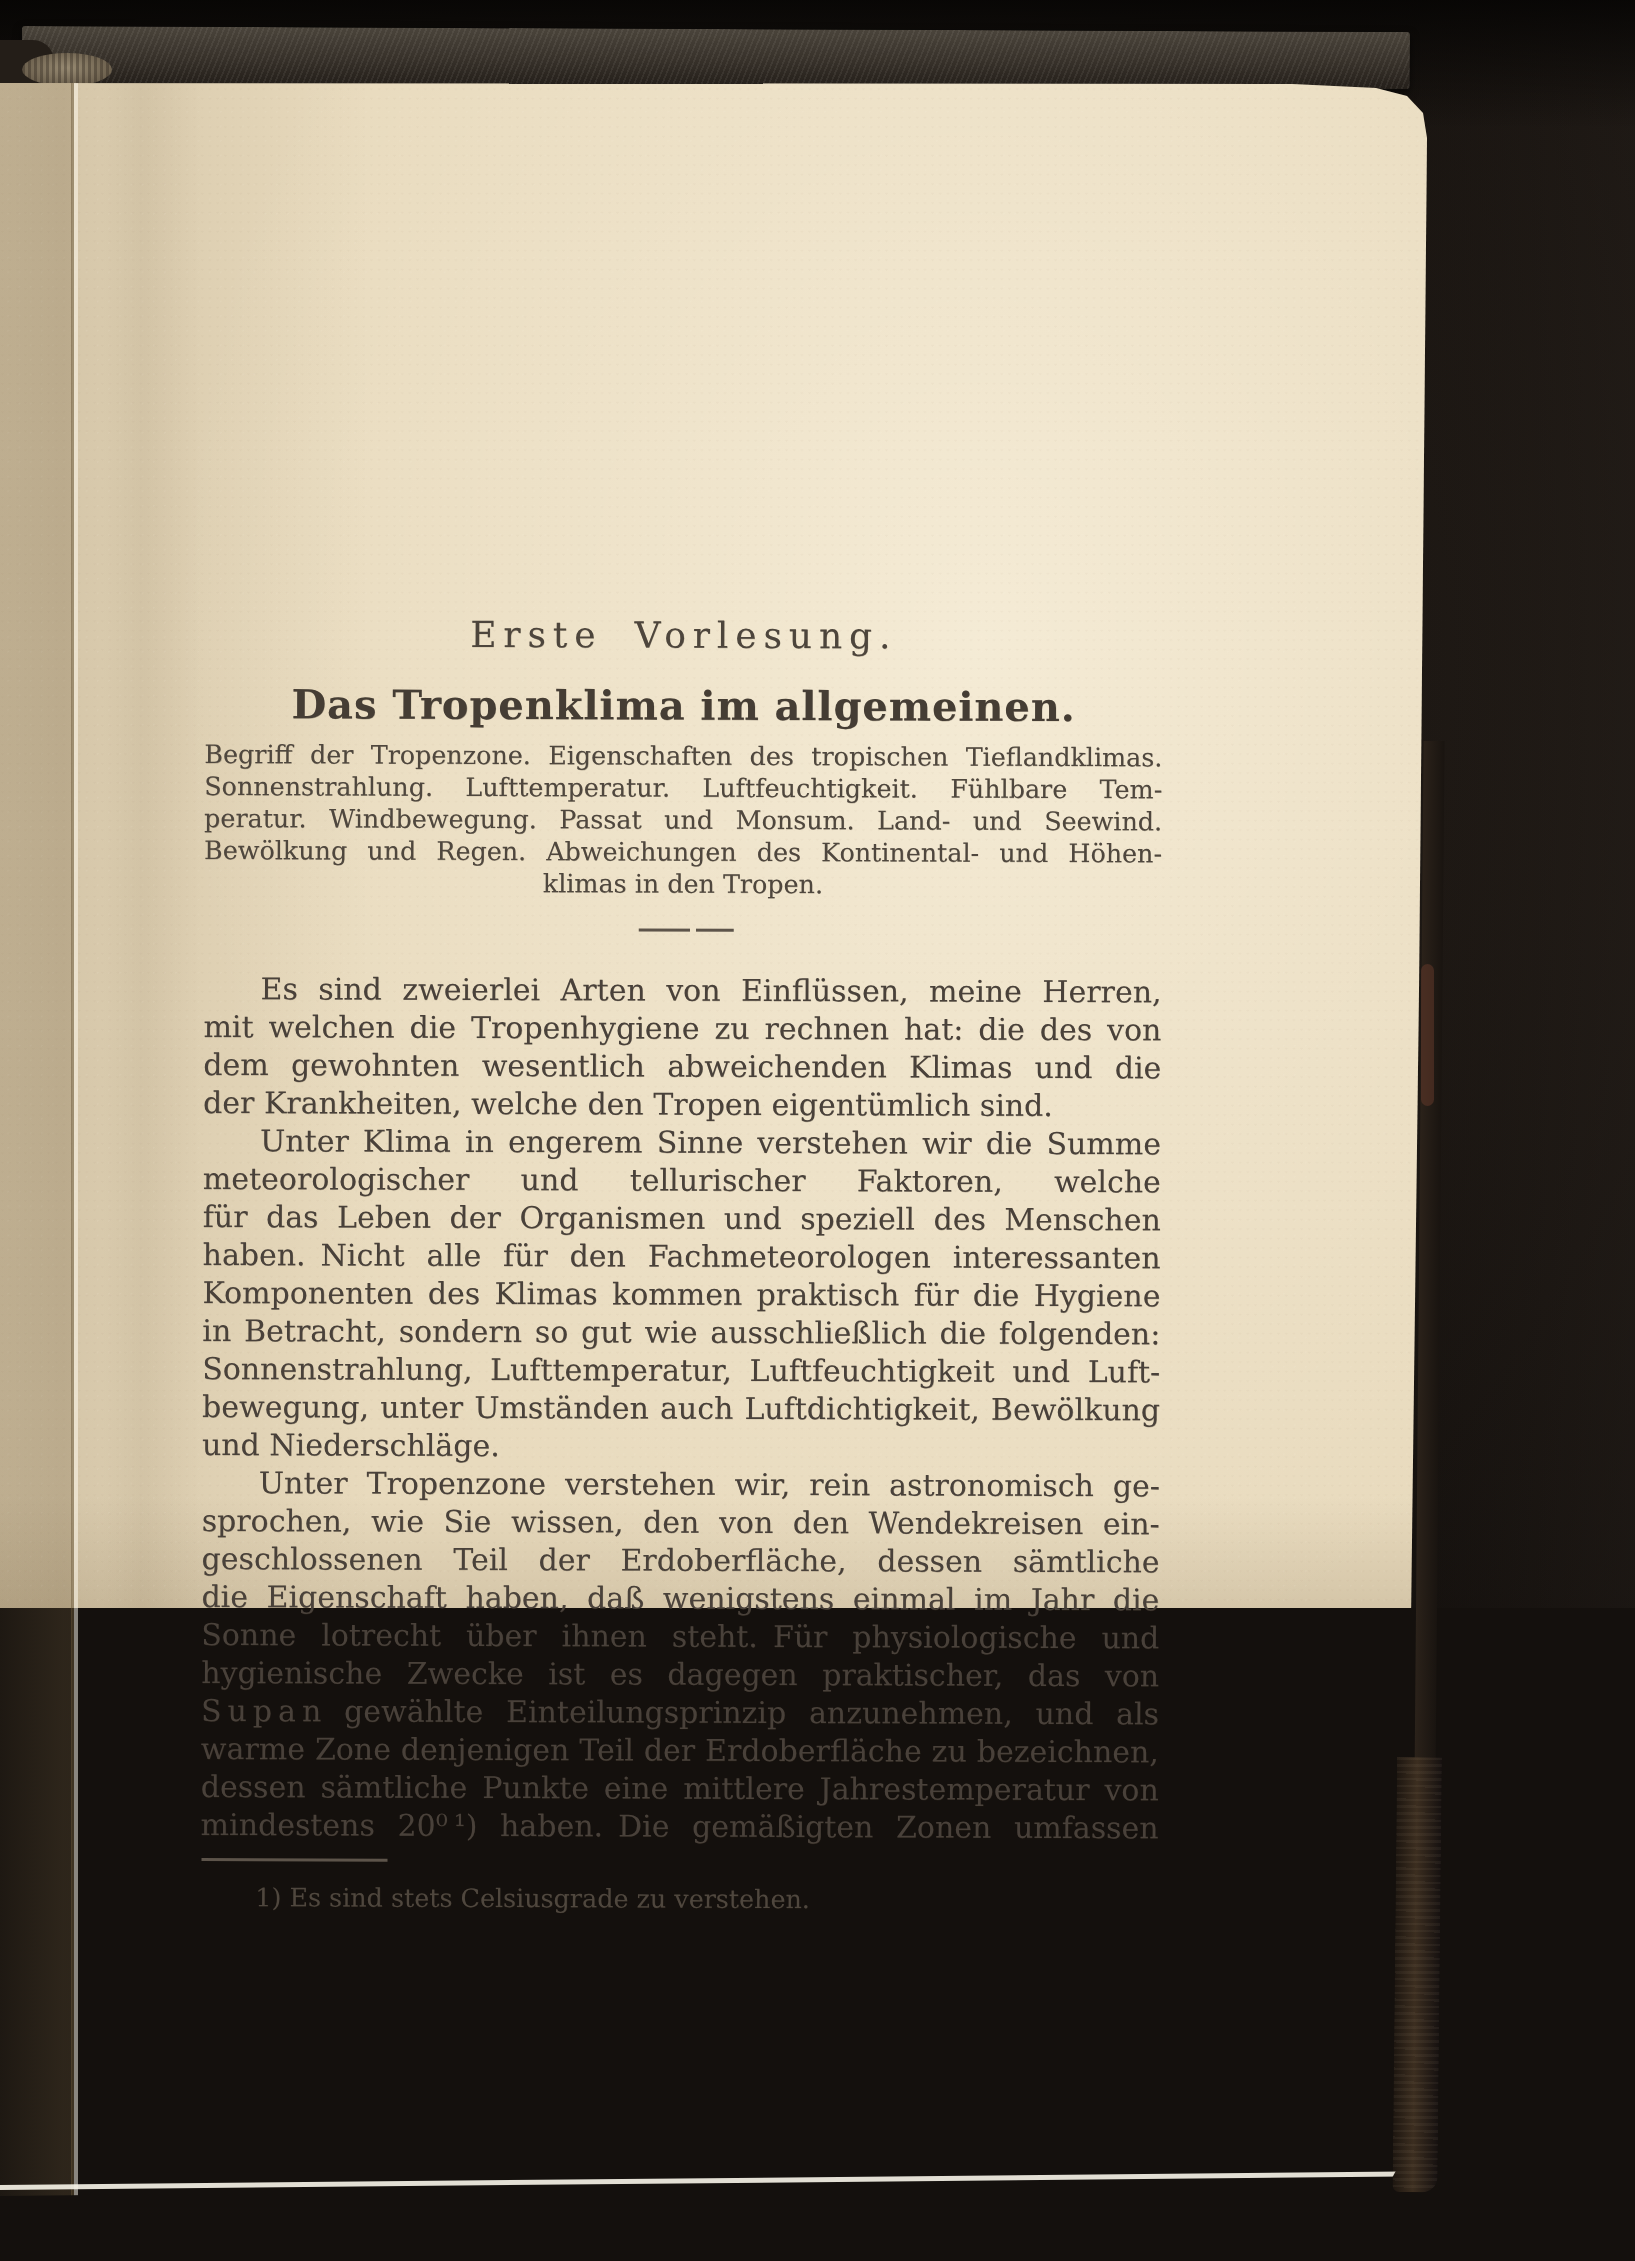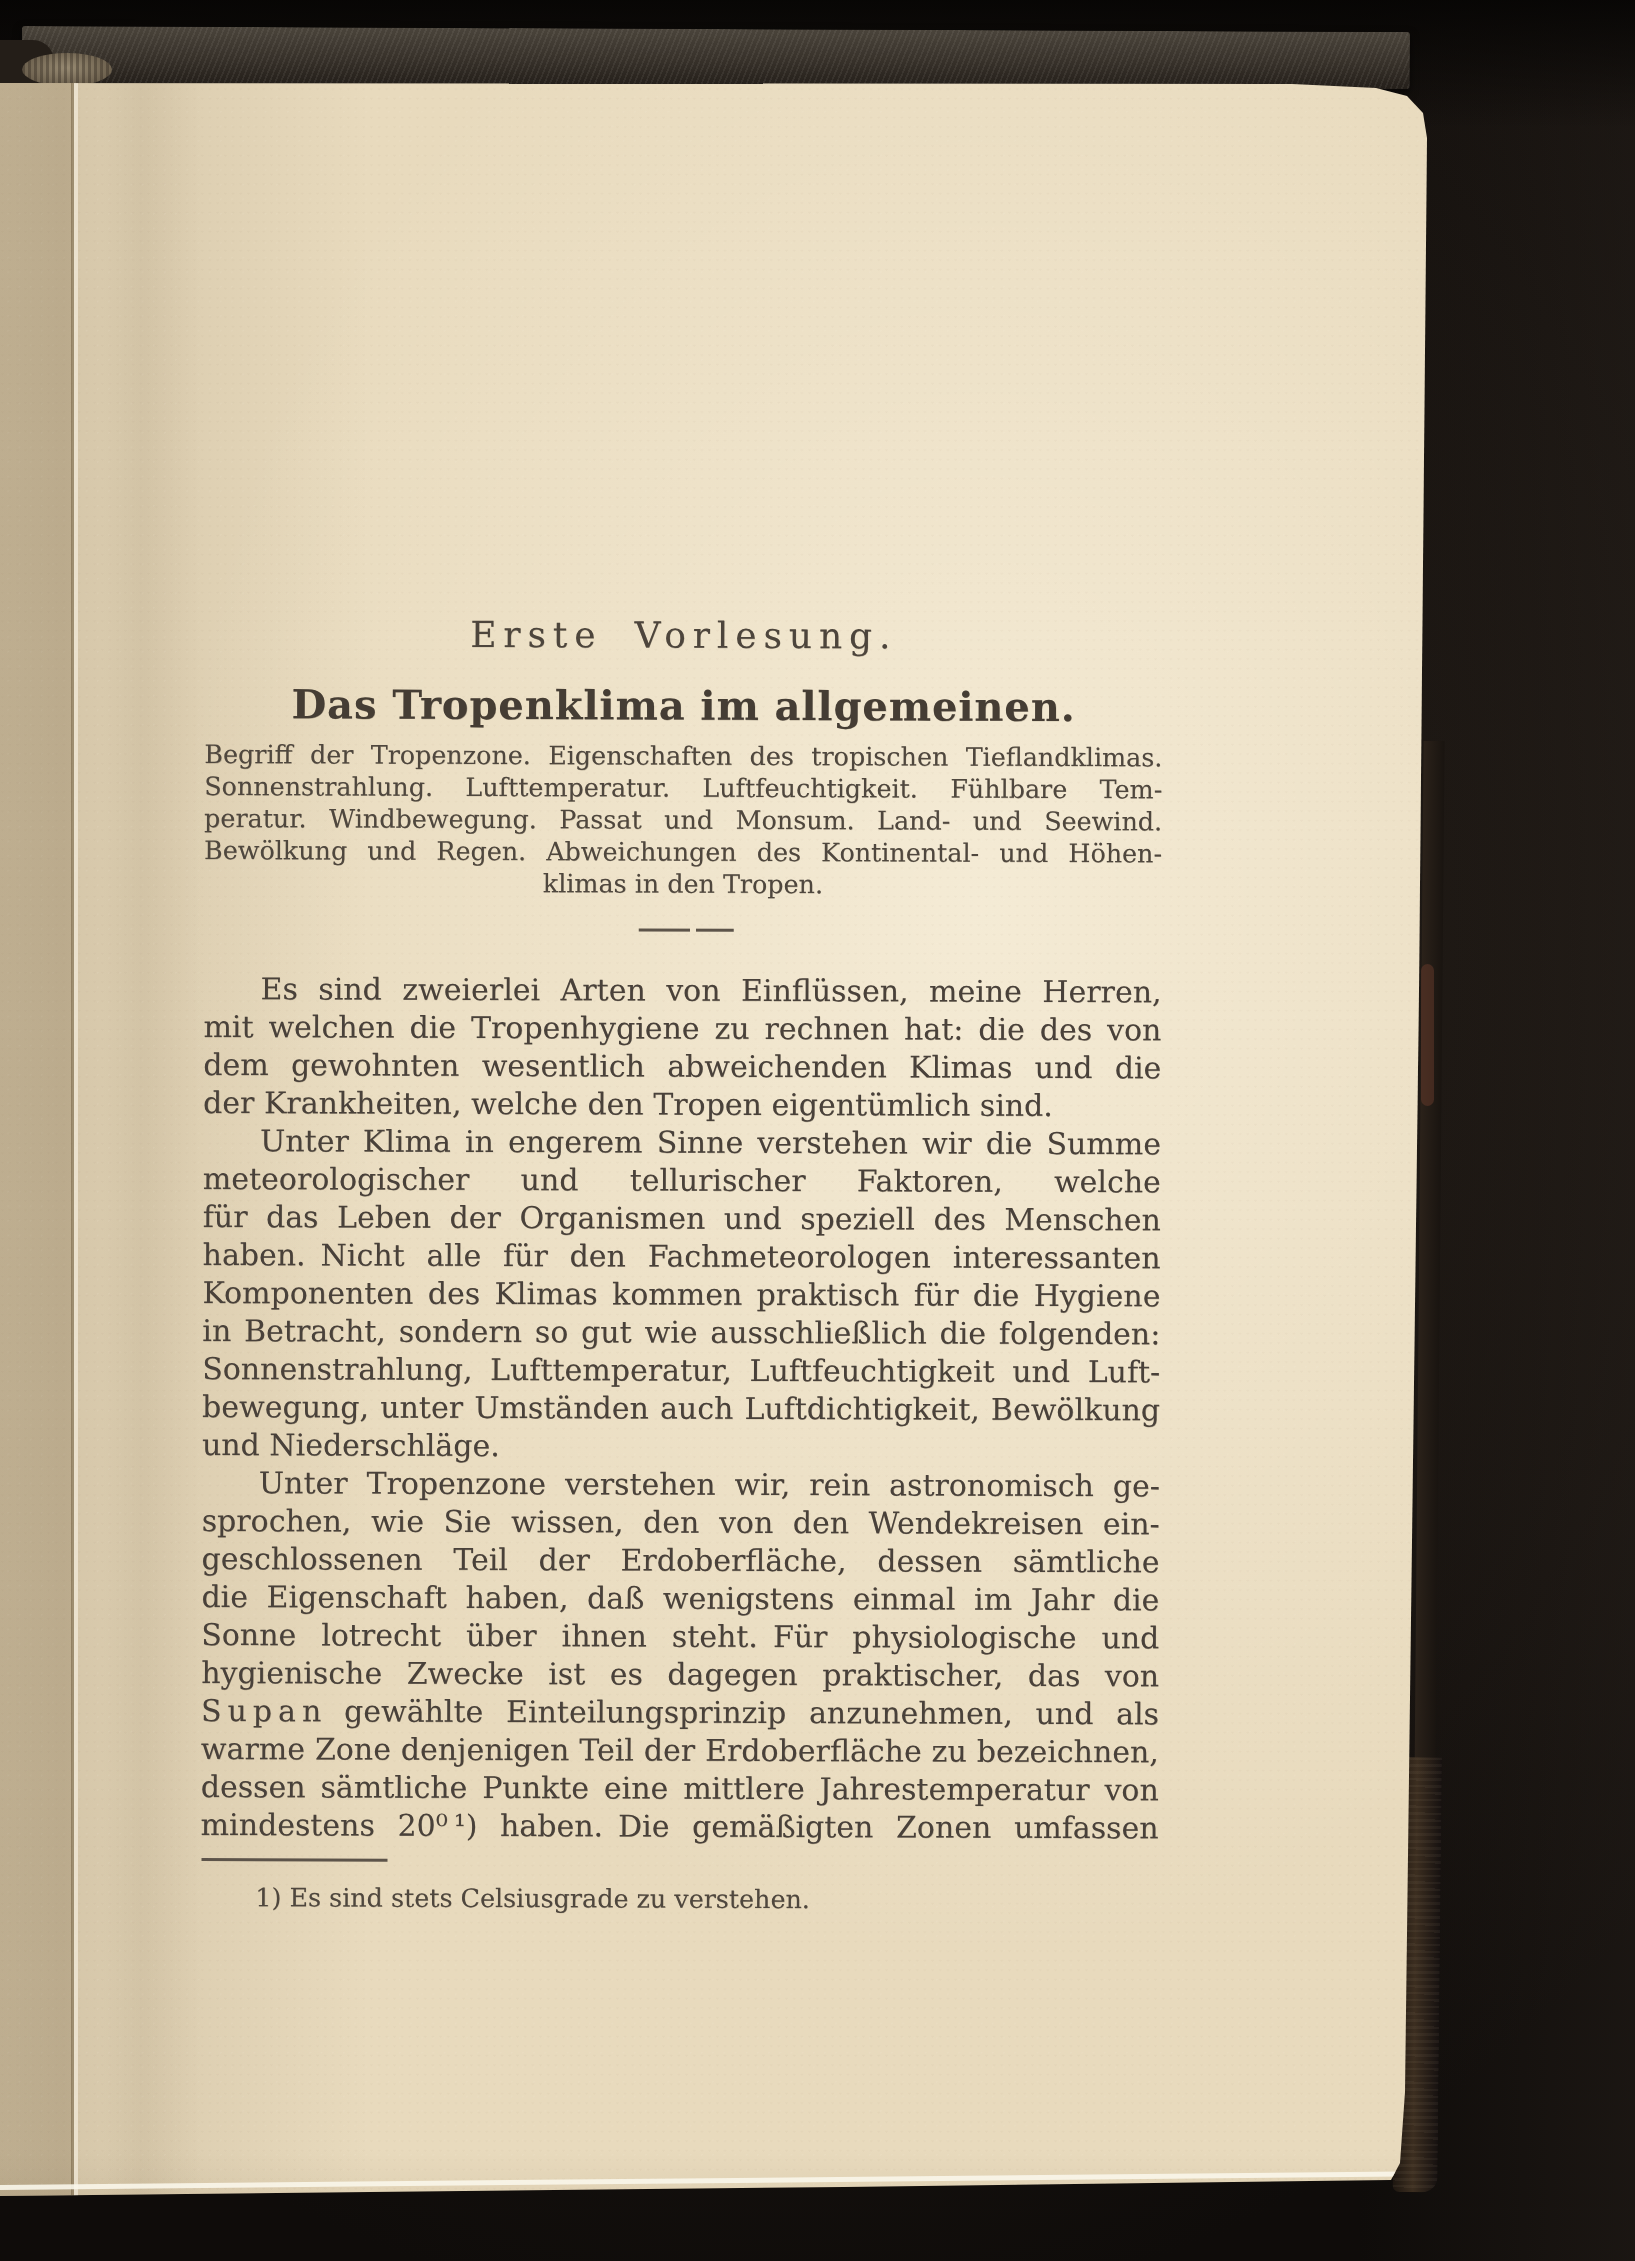--- a/index.html
+++ b/index.html
@@ -2,21 +2,21 @@
 <html style="font-size:13.8px"><head>
 <meta charset="utf-8">
 <style>
   html, body {
     margin: 0; padding: 0;
     width: 1635px; height: 2261px;
     overflow: hidden;
     background: #14100d;
     font-family: "DejaVu Serif", "Liberation Serif", serif;
   }
-  .stage { position: absolute; left: 0; top: 0; width: 1635px; height: 2261px; }
+  .stage { position: absolute; left: 0; top: 0; width: 1635px; height: 1608px; }
 
   
   .backdrop {
     position: absolute; inset: 0;
     background:
       linear-gradient(180deg, rgba(5,4,3,0.85) 0px, rgba(5,4,3,0) 129px),
       linear-gradient(270deg, rgba(62,52,44,0.25) 0px, rgba(62,52,44,0) 276px),
       radial-gradient(ellipse 1206px 1378px at 48% 42%, #2a231d 0%, #1b1612 55%, #0f0c0a 100%);
   }
 

